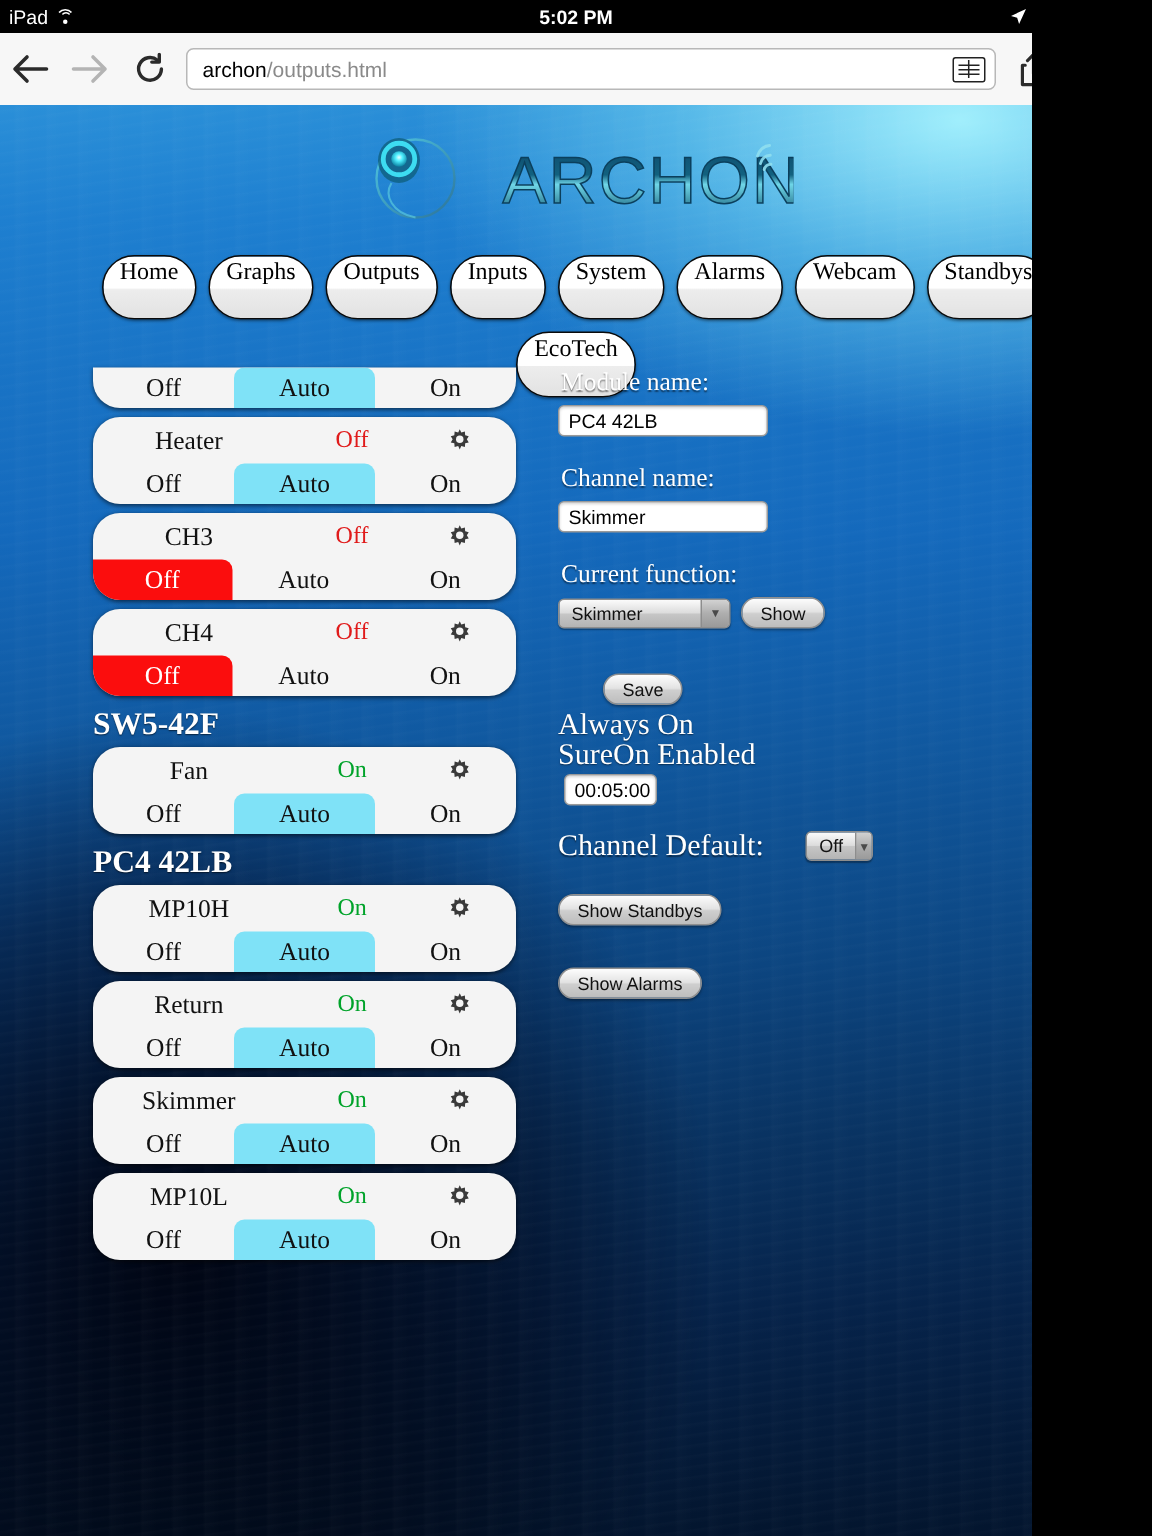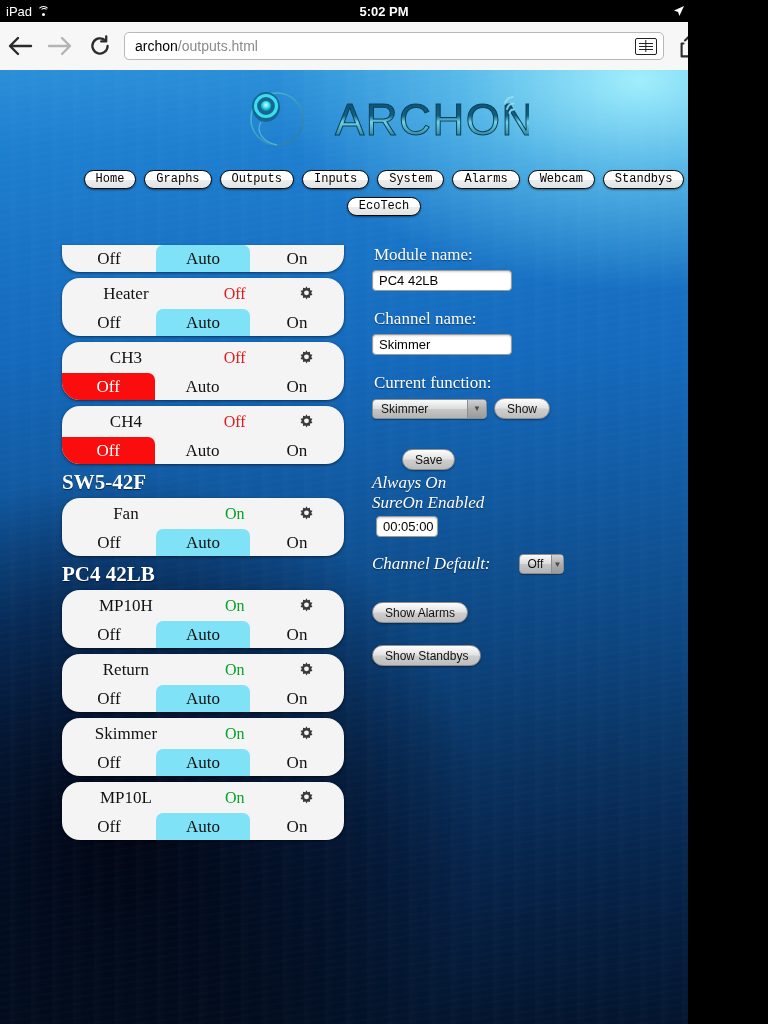--- a/index.html
+++ b/index.html
@@ -95,22 +95,22 @@
 
   
   #logo { position:absolute; left:0; top:8px; width:768px; height:80px; display:flex; align-items:center; justify-content:center; }
 
   
   #nav { position:absolute; left:0; top:100px; width:768px; }
   .nav-row { display:flex; justify-content:center; gap:8px; margin-bottom:8px; }
   .pill {
     background:linear-gradient(180deg,#ffffff 0%,#ffffff 52%,#ededed 53%,#e2e2e2 100%);
     border:1.5px solid #0a0a0a; border-radius:40px;
-    padding:2px 11px 1px; font-size:12px; color:#000; line-height:1.15;
-    font-family:Liberation Mono, monospace;
+    padding:2px 11px 21px; font-size:16px; color:#000; line-height:1.15;
+    font-family:Liberation Serif, serif;
     box-shadow:0 1px 2px rgba(0,0,0,.45);
     cursor:pointer; white-space:nowrap;
   }
 
   
   #outputs { position:absolute; left:62px; top:175px; width:282px; }
   .group-head {
     color:#fff; font-weight:bold; font-size:21px; font-family:"Liberation Serif", serif;
     margin:2px 0 3px 0; text-shadow:0 1px 1px rgba(0,0,0,.6);
   }
@@ -164,21 +164,21 @@
     border-left:1px solid #8d8d8d; color:#4a4a4a; font-size:8px;
   }
   .gbtn {
     display:inline-flex; align-items:center; justify-content:center;
     height:21px; padding:0 12px; border-radius:11px;
     background:linear-gradient(180deg,#fdfdfd 0%,#e2e2e2 48%,#cfcfcf 52%,#bdbdbd 100%);
     border:1px solid #8f8f8f; color:#111;
     font-family:"Liberation Sans", sans-serif; font-size:12px;
     box-shadow:0 1px 2px rgba(0,0,0,.4); cursor:pointer;
   }
-  .opt-line { font-size:17px; color:#fff; line-height:20px; text-shadow:0 1px 1px rgba(0,0,0,.5);font-style:italic; }
+  .opt-line { font-size:20px; color:#fff; line-height:20px; text-shadow:0 1px 1px rgba(0,0,0,.5); }
   .row-inline { display:flex; align-items:center; gap:7px; }
   #save-wrap { margin:30px 0 3px 30px; }
   #delay-input { width:62px; margin:3px 0 4px 4px; }
   #chdef-row { margin-top:17px;gap:28px; }
   #show-alarms-wrap { margin-top:28px; }
   #show-standbys-wrap { margin-top:22px; }
 </style>
 </head>
 <body>
 
@@ -494,23 +494,23 @@
         <div class="f-input" id="delay-input">00:05:00</div>
 
         <div class="row-inline" id="chdef-row">
           <span class="opt-line">Channel Default:</span>
           <span class="sel" style="width:45px">
             <span class="sel-val" style="flex:1">Off</span>
             <span class="sel-arrow">▼</span>
           </span>
         </div>
 
+        <div id="show-standbys-wrap">
+          <div class="gbtn">Show Standbys</div>
+        </div>
         <div id="show-alarms-wrap">
           <div class="gbtn">Show Alarms</div>
-        </div>
-        <div id="show-standbys-wrap">
-          <div class="gbtn">Show Standbys</div>
         </div>
       </div>
 
     </div>
   </div>
 </div>
 
 </body></html>

